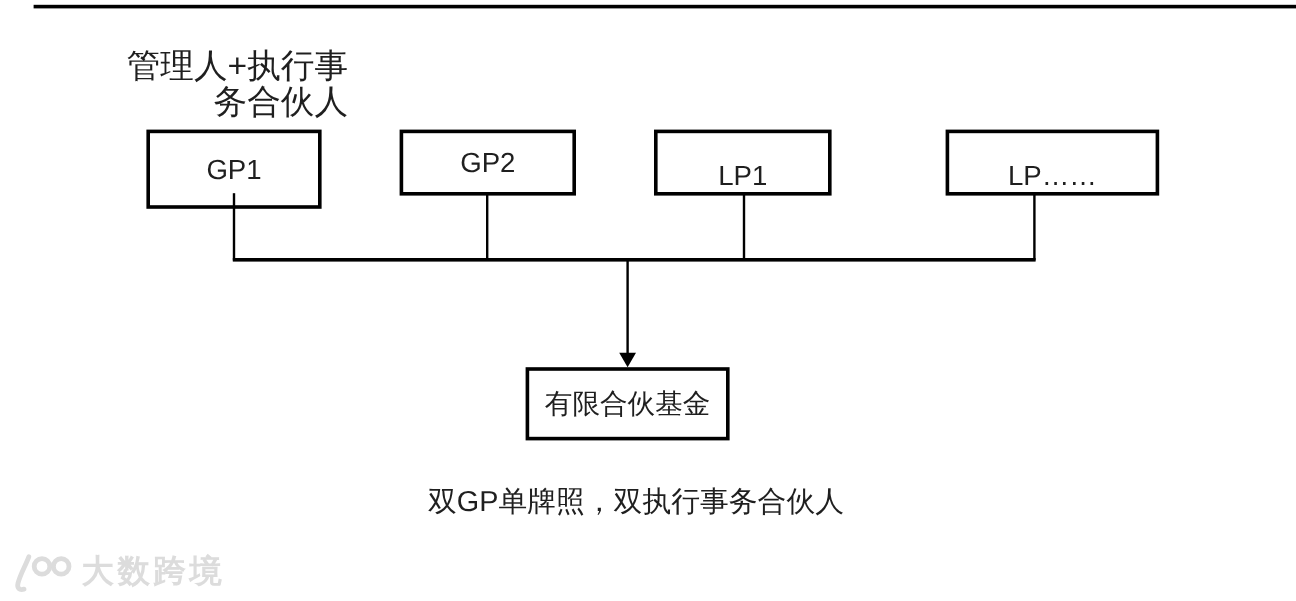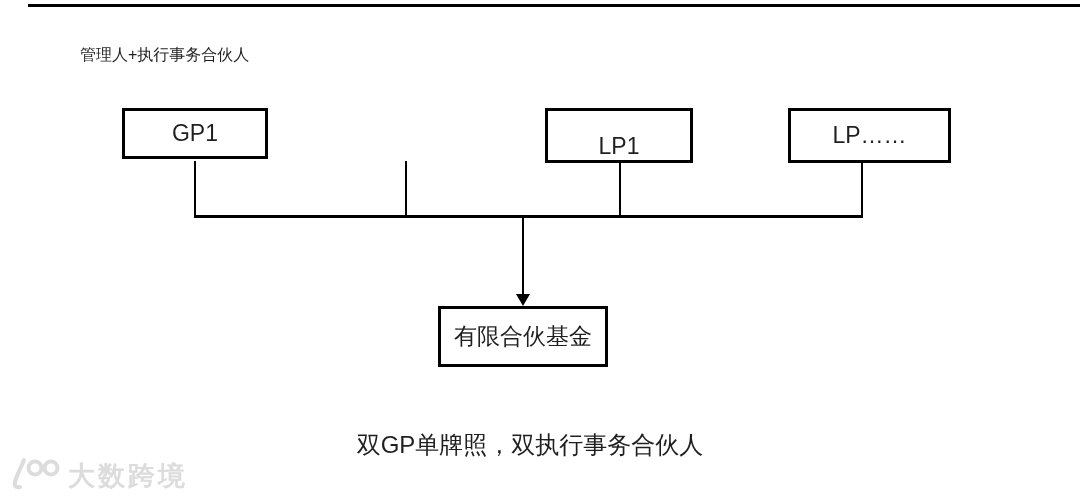--- a/index.html
+++ b/index.html
@@ -18,83 +18,86 @@
     overflow:hidden;
     margin:0 auto;
   }
   .top-rule{
     position:absolute;left:28px;top:4px;width:1052px;height:3px;
     background:var(--color-line);
   }
   .top-label{
     position:absolute;
     color:var(--color-text);
-    font-size:16px;line-height:30px;
-    text-align:left;
+    font-size:28px;line-height:30px;
+    text-align:right;
     letter-spacing:0px;
   }
   .top-label.gp1{left:80px;top:40px;width:210px;}
   .top-label.gp2{left:328px;top:52px;width:170px;white-space:nowrap;}
   .node{
     position:absolute;
     border:3px solid var(--color-line);
     background:var(--color-background);
     display:flex;align-items:center;justify-content:center;
     color:var(--color-text);
     font-size:23px;
   }
-  .node.gp1{left:122px;top:108px;width:146px;height:51px;}
+  .node.gp1{left:122px;top:108px;width:146px;height:66px;}
   .node.gp2{left:333px;top:108px;width:147px;height:55px;}
   .node.lp1{left:545px;top:108px;width:148px;height:55px;align-items:flex-end;}
-  .node.lp-more{left:788px;top:108px;width:163px;height:55px;}
+  .node.lp-more{left:788px;top:108px;width:178px;height:55px;align-items:flex-end;}
   .node.fund{left:438px;top:306px;width:170px;height:61px;align-items:center;}
   .line{position:absolute;background:var(--color-line);}
   .stub{width:2px;top:161px;height:56px;}
   .stub.s1{left:194px;}
   .stub.s2{left:405px;}
   .stub.s3{left:619px;}
   .stub.s4{left:861px;}
   .bus{left:194px;top:215px;width:669px;height:3px;}
   .arrow-stem{left:522px;top:215px;width:2px;height:81px;}
   .arrow-head{
     position:absolute;left:516px;top:294px;
     width:0;height:0;
     border-left:7px solid transparent;
     border-right:7px solid transparent;
     border-top:12px solid var(--color-line);
   }
   .caption{
-    position:absolute;left:300px;top:430px;width:460px;
+    position:absolute;left:300px;top:404px;width:460px;
     text-align:center;
     color:var(--color-text);
     font-size:24px;line-height:30px;
     white-space:nowrap;
   }
   .watermark{
     position:absolute;left:10px;top:456px;height:40px;
-    display:flex;align-items:flex-start;gap:6px;
+    display:flex;align-items:flex-end;gap:6px;
     color:var(--color-watermark);
   }
   .watermark-text{
     font-size:27px;font-weight:bold;letter-spacing:3px;
     line-height:40px;white-space:nowrap;
   }
 </style>
 </head>
 <body>
 
 <div class="stage">
 
   <div class="top-rule"></div>
 
   <div class="top-label gp1">管理人+执行事务合伙人</div>
 
 
   <div class="node gp1">
     <span>GP1</span>
+  </div>
+  <div class="node gp2">
+    <span>GP2</span>
   </div>
   <div class="node lp1">
     <span>LP1</span>
   </div>
   <div class="node lp-more">
     <span>LP……</span>
   </div>
 
   <div class="line stub s1"></div>
   <div class="line stub s2"></div>

